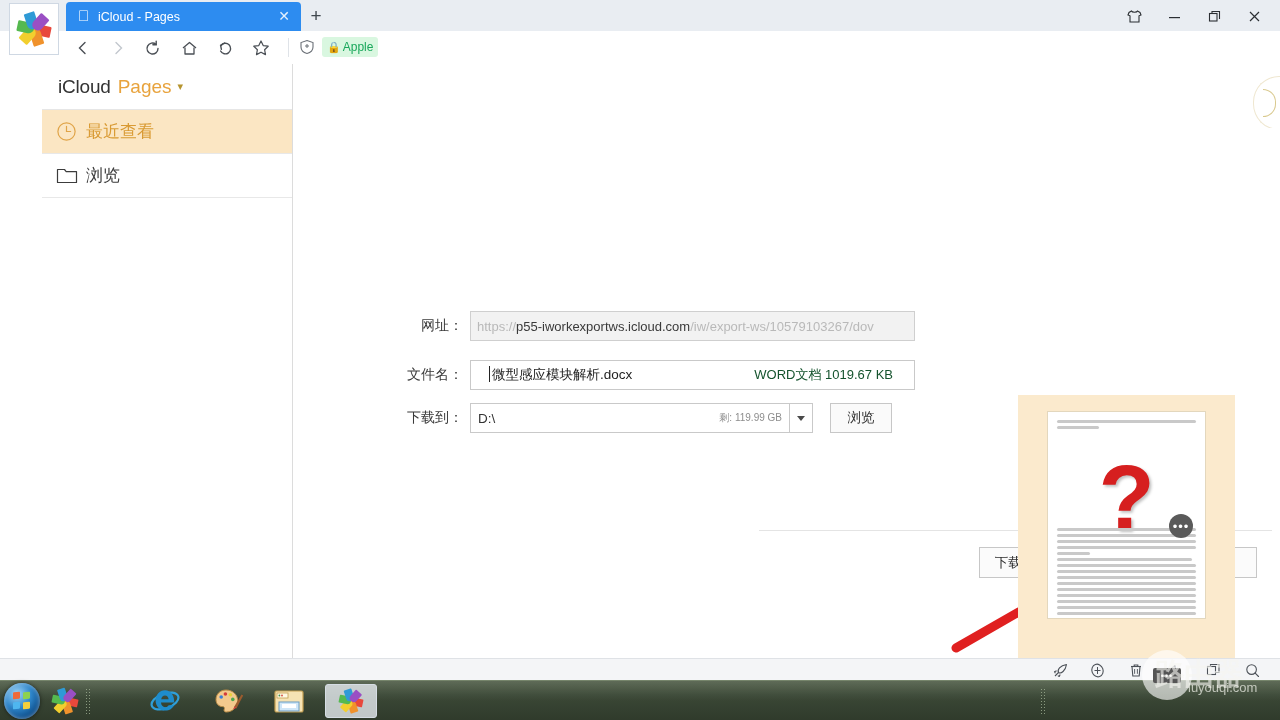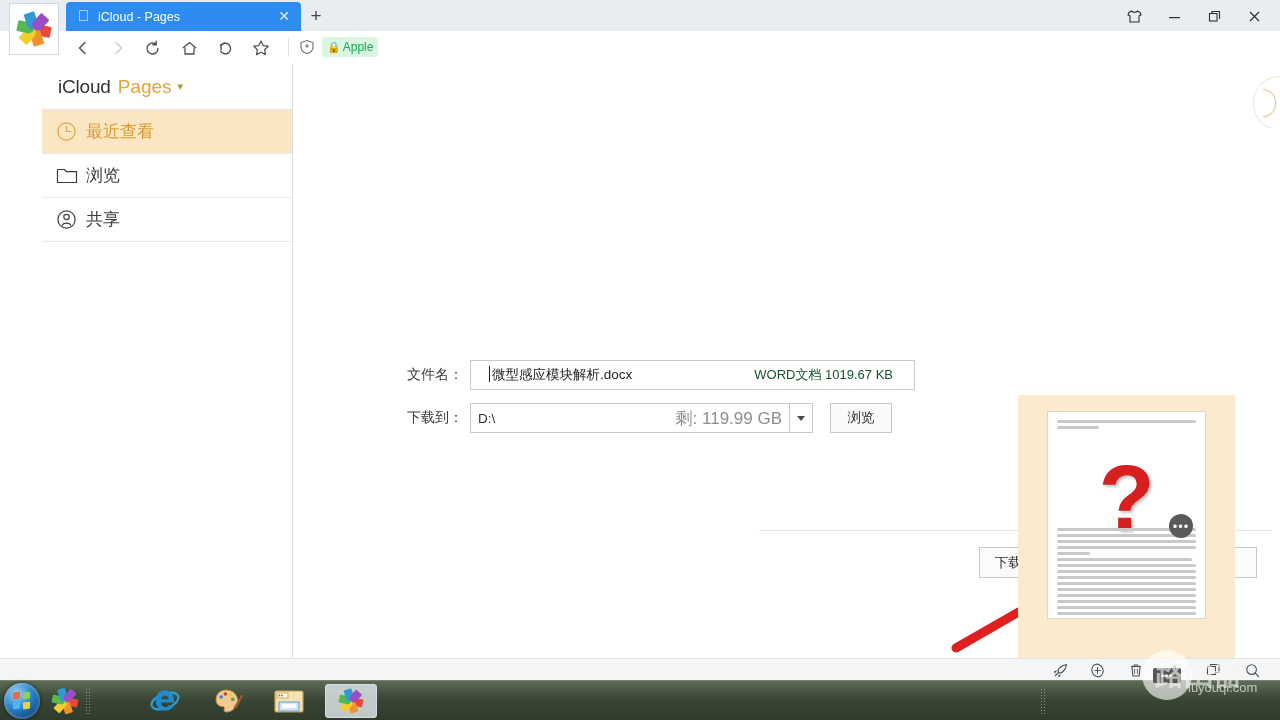--- a/index.html
+++ b/index.html
@@ -60,21 +60,21 @@
   .finput{height:30px;border:1px solid #c9c9c9;box-sizing:border-box;display:flex;align-items:center;background:#fff;}
   #f-url .finput{width:445px;background:#f2f2f2;border-color:#cfcfcf;padding:0 6px;overflow:hidden;white-space:nowrap;}
   #f-url .u-dim{color:#b9b9b9;font-size:13px;}
   #f-url .u-str{color:#3a3a3a;font-size:13px;}
   #f-name .finput{width:445px;padding:0 21px;justify-content:space-between;}
   #f-name .fn-val{font-size:13.5px;color:#222;position:relative;}
   #f-name .fn-val:before{content:"";position:absolute;left:-3px;top:0px;width:1px;height:16px;background:#222;}
   #f-name .fn-meta{font-size:13px;color:#14532d;white-space:nowrap;}
   #f-path .finput{width:320px;padding:0 7px;justify-content:space-between;}
   #f-path .fp-val{font-size:13.5px;color:#333;}
-  #f-path .fp-free{font-size:17px;color:#8d8d8d;white-space:nowrap;}
+  #f-path .fp-free{font-size:10px;color:#8d8d8d;white-space:nowrap;}
   #f-path .ddbtn{width:23px;height:30px;border:1px solid #c9c9c9;border-left:none;box-sizing:border-box;
                  display:flex;align-items:center;justify-content:center;background:#fff;}
   #f-path .ddbtn .ar{width:0;height:0;border-left:4px solid transparent;border-right:4px solid transparent;border-top:5px solid #4a4a4a;}
   #browse{margin-left:17px;width:62px;height:30px;border:1px solid #c7c7c7;background:#fafafa;display:flex;
           align-items:center;justify-content:center;font-size:13.5px;color:#2f2f2f;box-sizing:border-box;}
   #divider{position:absolute;left:384px;top:402px;width:513px;height:1px;background:#e4e4e4;}
   .dbtn{position:absolute;top:419px;height:31px;border:1px solid #c7c7c7;background:#fbfbfb;display:flex;
         align-items:center;justify-content:center;font-size:13.5px;color:#2d2d2d;box-sizing:border-box;}
   #btn-dl-open{left:604px;width:99px;}
   #btn-dl{left:713px;width:79px;background:#6aaeee;border-color:#5fa4e6;color:#e8f2fc;}
@@ -243,36 +243,34 @@
 
       <div class="side-item">
         <span class="si-ic">
           <svg width="22" height="19" viewBox="0 0 22 19" fill="none" stroke="currentColor" stroke-width="1.2" stroke-linejoin="round">
             <path d="M1.5 16.5 V3.5 H8.5 L10.2 5.6 H20.5 V16.5 Z"></path>
           </svg>
         </span>
         <span class="si-lb">浏览</span>
       </div>
 
-      <div class="side-item">
-        <span class="si-ic">
-          <svg width="21" height="21" viewBox="0 0 21 21" fill="none" stroke="currentColor" stroke-width="1.2">
-            <circle cx="10.5" cy="10.5" r="8.6"></circle>
-              <circle cx="10.5" cy="8" r="2.7"></circle>
-            <path d="M6.2 16.6 C6.8 13.2 14.2 13.2 14.8 16.6"></path>
-          </svg>
-        </span>
-        <span class="si-lb">共享</span>
-      </div>
     </div>
 
     <div id="page-edge"></div>
 
     <div id="dialog">
 
+      <div class="frow" id="f-url" style="top:183px;left:10px">
+        <div class="flabel">网址：</div>
+        <div class="finput">
+          <span class="u-dim">https://</span>
+            <span class="u-str">p55-iworkexportws.icloud.com</span>
+            <span class="u-dim">/iw/export-ws/10579103267/dov</span>
+        </div>
+      </div>
 
       <div class="frow" id="f-name" style="top:232px;left:10px">
         <div class="flabel">文件名：</div>
         <div class="finput">
           <span class="fn-val">微型感应模块解析.docx</span>
           <span class="fn-meta">WORD文档 1019.67 KB</span>
         </div>
       </div>
 
       <div class="frow" id="f-path" style="top:275px;left:10px">

